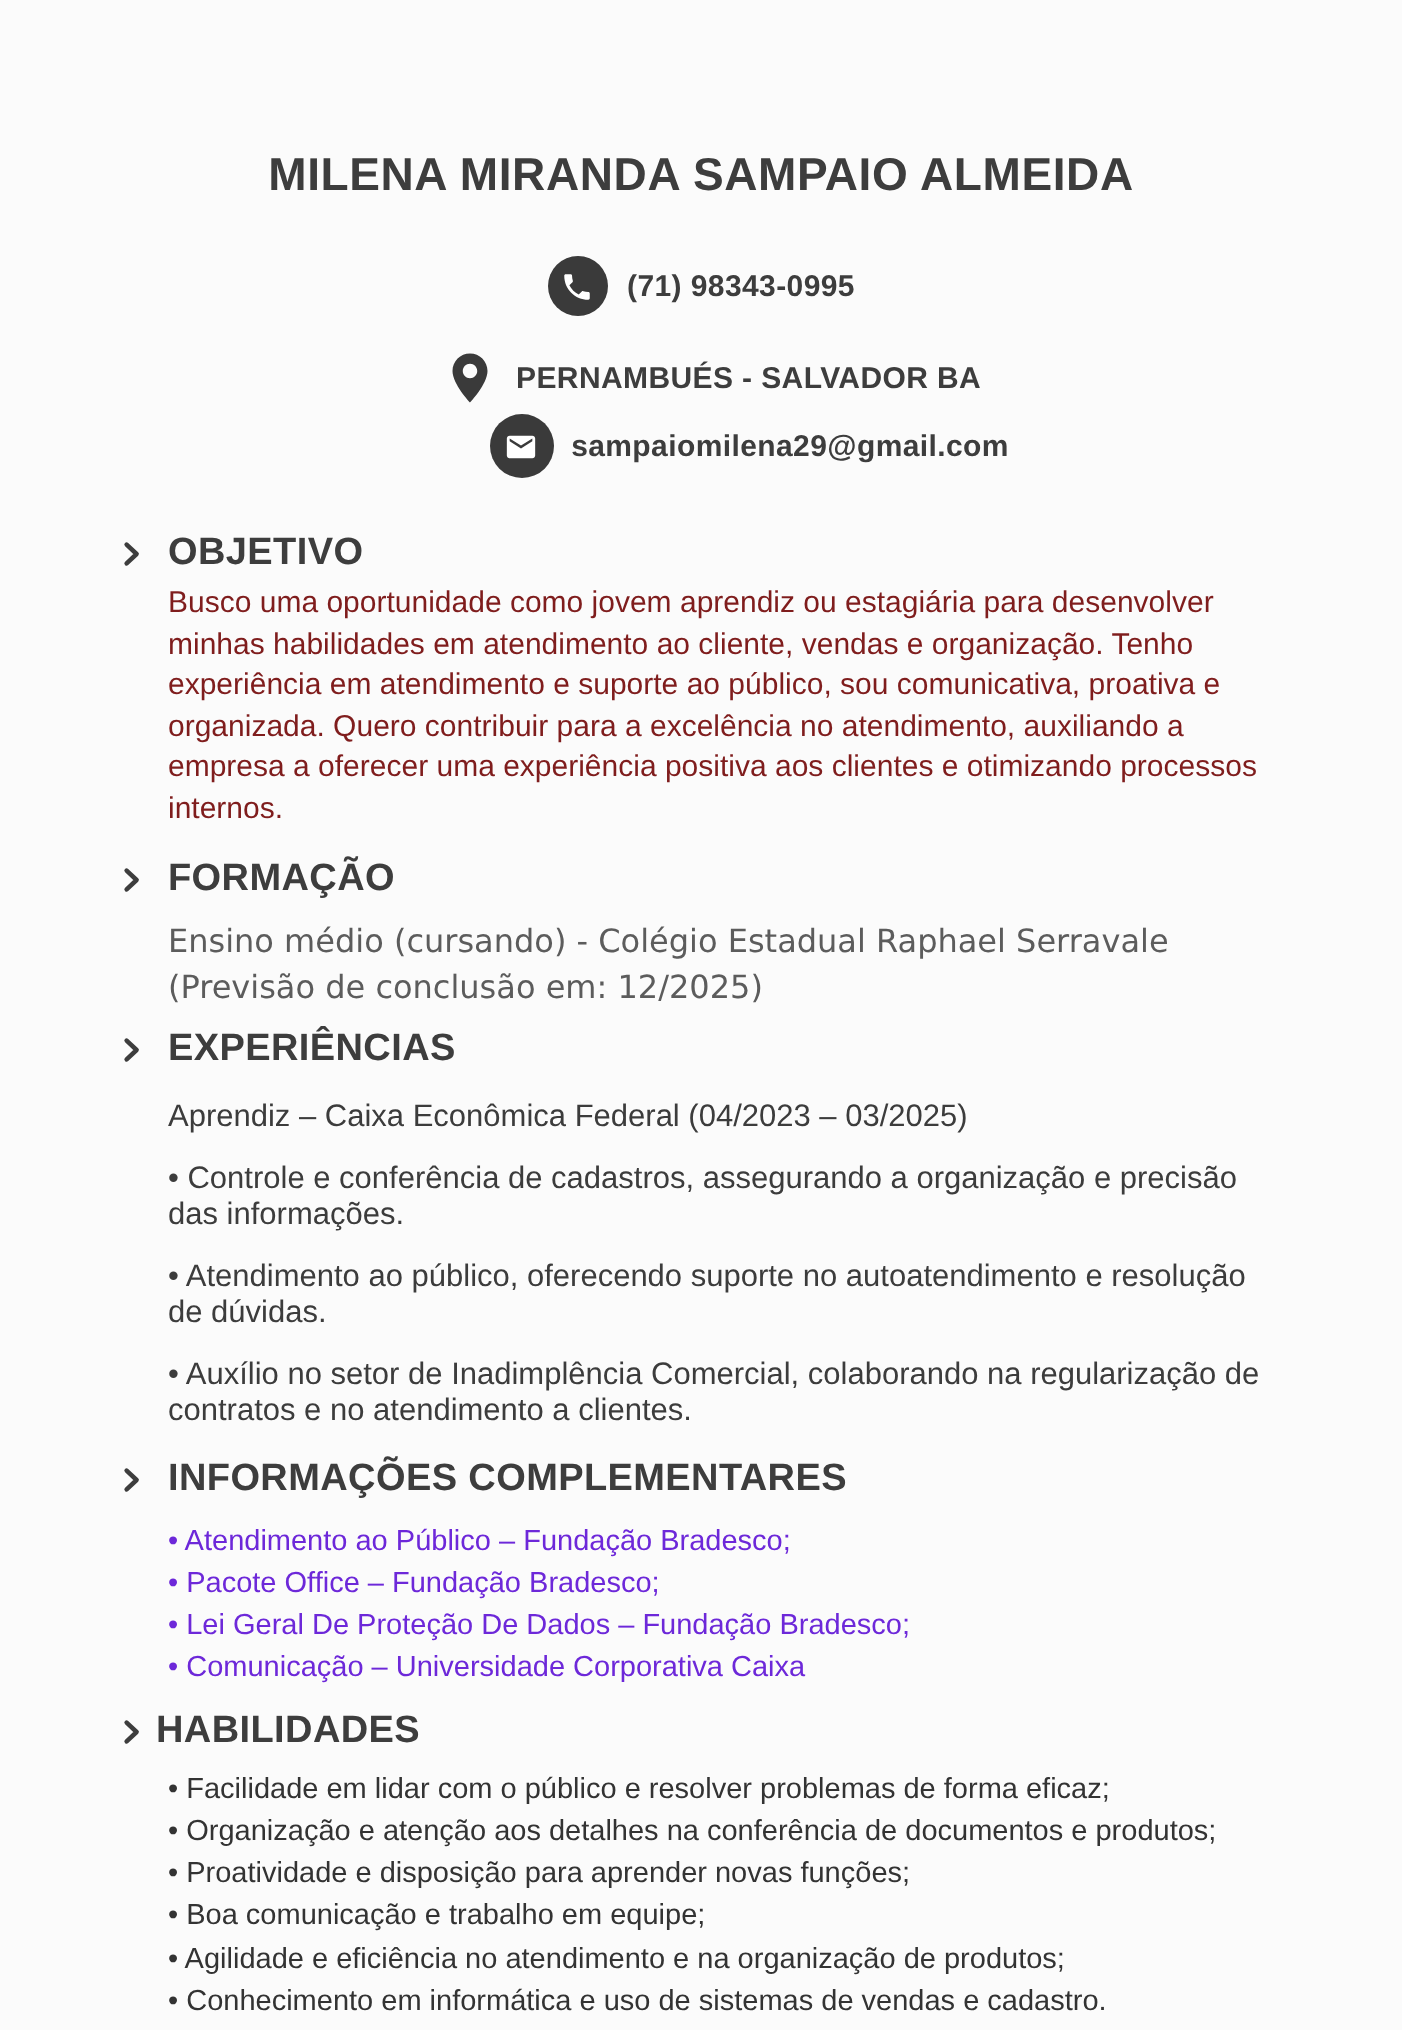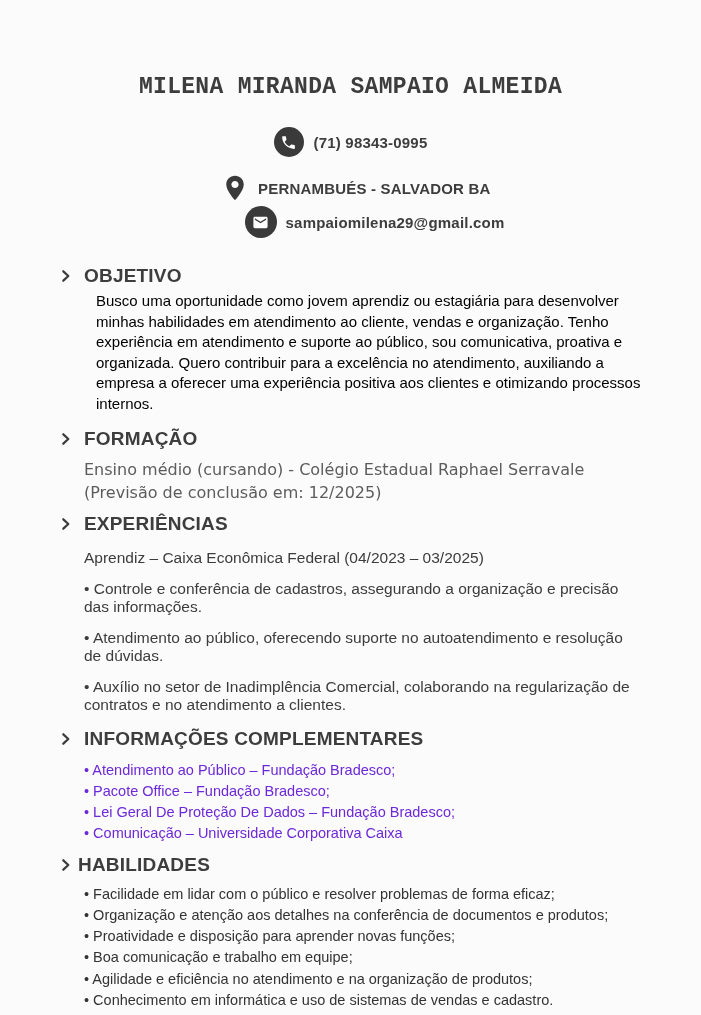--- a/index.html
+++ b/index.html
@@ -9,21 +9,21 @@
     background: #fbfbfb;
     font-family: "Liberation Sans", sans-serif;
     color: #2e2e2e;
     overflow: hidden;
   }
   .page { width: 701px; min-height: 1015px; padding-top: 74px; }
 
   
   .name {
     text-align: center;
-    font-family: Liberation Mono, monospace;
+    font-family: Liberation Sans, sans-serif;
     font-size: 23px;
     font-weight: bold;
     letter-spacing: 0.3px;
     color: #3d3d3d;
   }
   .phone-row {
     margin-top: 27px;
     display: flex;
     justify-content: center;
     align-items: center;
@@ -62,25 +62,25 @@
     font-size: 19px;
     font-weight: bold;
     color: #3d3d3d;
     letter-spacing: 0.2px;
   }
   .chev { display: inline-flex; align-items: center; flex: 0 0 auto; }
 
   #sec-objetivo { margin-top: 27px; }
   .objetivo-body {
     margin-top: 4px;
-    margin-left: 38px;
+    margin-left: 26px;
     width: 545px;
     font-size: 15px;
     line-height: 20.6px;
-    color: #000000;
+    color: #7f1d1d;
   }
 
   #sec-formacao { margin-top: 13px; }
   .formacao-body {
     margin-top: 8px;
     margin-left: 26px;
     font-family: "DejaVu Sans", sans-serif;
     font-size: 16px;
     line-height: 23px;
     color: #5c5c5c;

